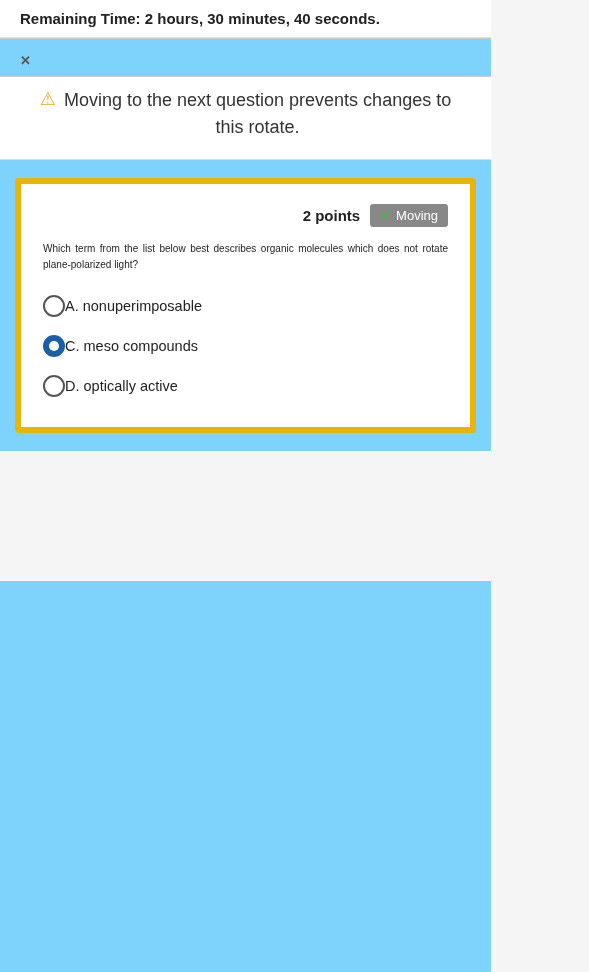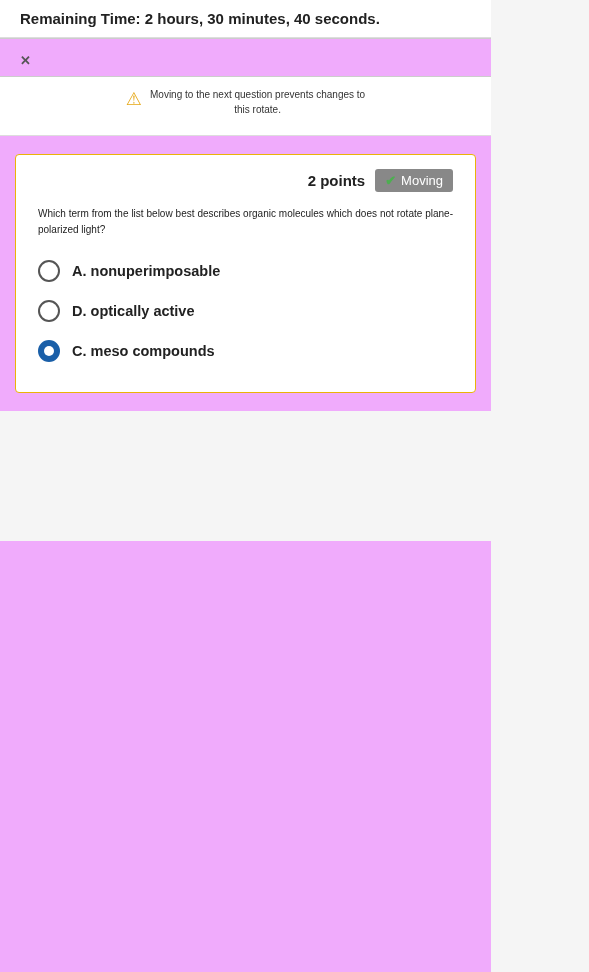--- a/index.html
+++ b/index.html
@@ -11,21 +11,21 @@
     body {
       font-family: Arial, sans-serif;
       background: #f5f5f5;
       width: 589px;
       min-height: 972px;
       overflow-x: hidden;
     }
 
     .page-container {
       width: 491px;
-      background: #f0abfc;
+      background: #7dd3fc;
       min-height: 972px;
     }
 
     .top-bar {
       background: #fff;
       padding: 10px 20px 10px 20px;
       border-bottom: 1px solid #ddd;
     }
 
     .remaining-time {
@@ -77,32 +77,32 @@
     }
 
     .warning-icon {
       color: #e6a817;
       font-size: 18px;
       flex-shrink: 0;
       margin-top: 1px;
     }
 
     .warning-message {
-      font-size: 10px;
+      font-size: 18px;
       color: #333;
       text-align: center;
       line-height: 1.5;
     }
 
     .question-card {
       margin: 18px 15px;
-      border: 1px solid #eab308;
+      border: 6px solid #eab308;
       border-radius: 4px;
       background: #fff;
-      padding: 14px 22px 30px 22px;
+      padding: 20px 22px 30px 22px;
     }
 
     .points-row {
       display: flex;
       justify-content: flex-end;
       align-items: center;
       gap: 10px;
       margin-bottom: 14px;
     }
 
@@ -142,25 +142,23 @@
       padding: 0;
       margin: 0;
       display: flex;
       flex-direction: column;
       gap: 18px;
     }
 
     .option-item {
       display: flex;
       align-items: center;
-      gap: 12px;
       font-size: 14.5px;
       color: #222;
       cursor: pointer;
-      font-weight: bold;
     }
 
     .radio-outer {
       width: 22px;
       height: 22px;
       border-radius: 50%;
       border: 2px solid #555;
       display: flex;
       align-items: center;
       justify-content: center;
@@ -235,31 +233,31 @@
     <ul class="options-list">
 
       <li class="option-item">
         <div class="radio-outer">
         </div>
         <span class="option-label">A.  nonuperimposable</span>
       </li>
 
 
       <li class="option-item">
-        <div class="radio-outer">
-        </div>
-        <span class="option-label">D.  optically active</span>
-      </li>
-
-      <li class="option-item">
         <div class="radio-outer selected">
           <div class="radio-inner"></div>
         </div>
         <span class="option-label">C.  meso compounds</span>
       </li>
 
+      <li class="option-item">
+        <div class="radio-outer">
+        </div>
+        <span class="option-label">D.  optically active</span>
+      </li>
+
 
     </ul>
   </div>
 
   <div class="bottom-area"></div>
 
 </div>
 
 </body></html>

